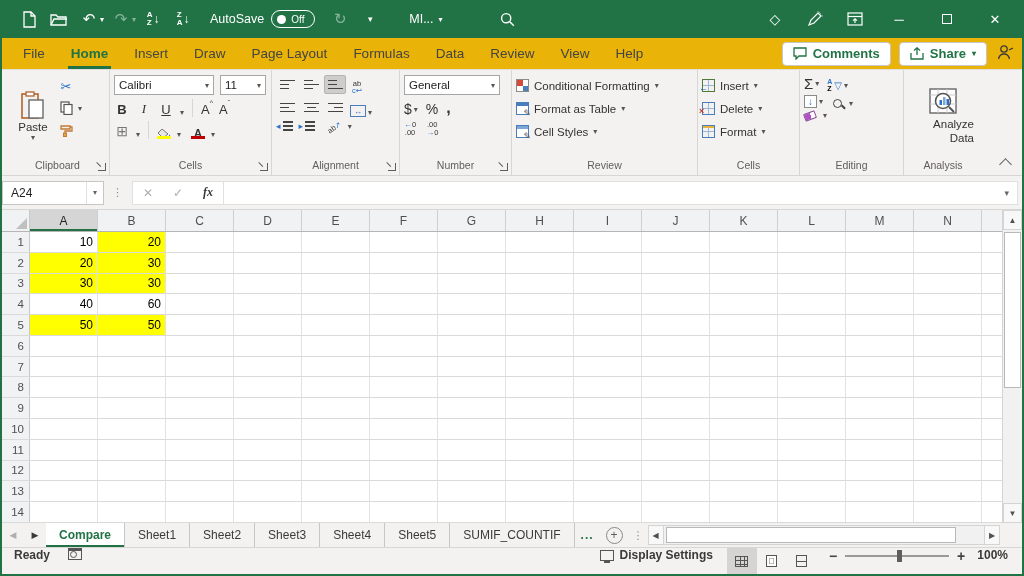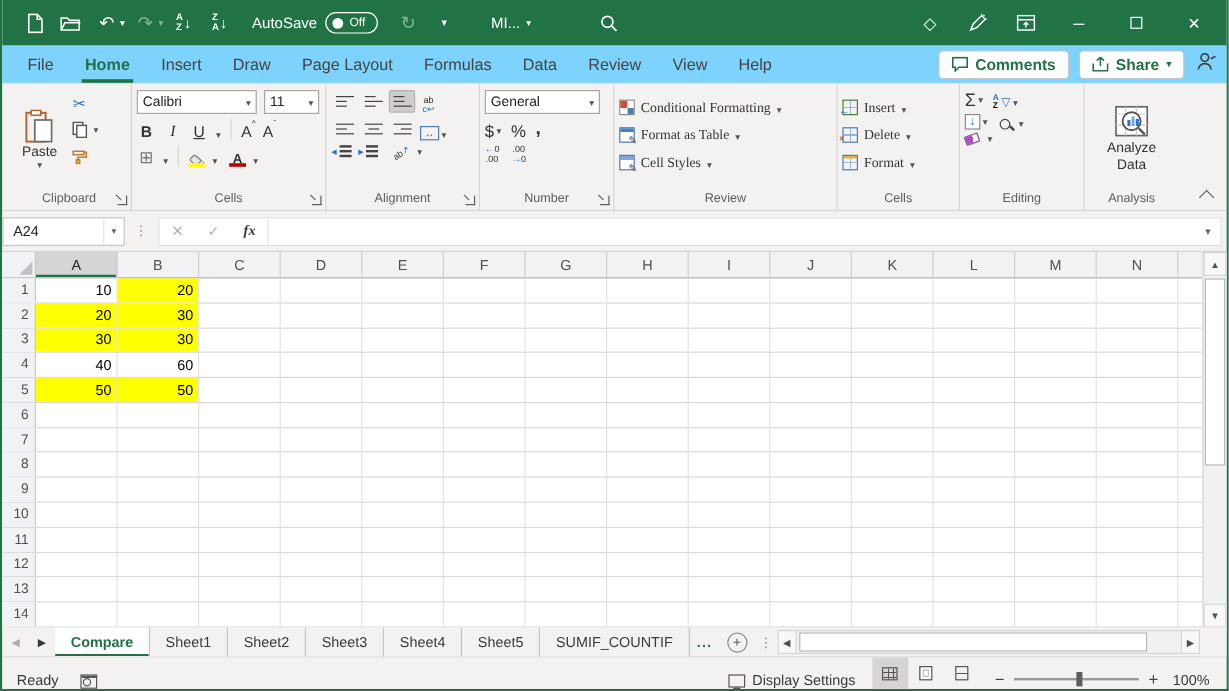--- a/index.html
+++ b/index.html
@@ -23,21 +23,21 @@
   .toggle .tlab { font-size:10px; }
   .doctitle { margin-left:26px; font-size:12.5px; display:flex; align-items:center; gap:5px; }
   .tsearch { margin-left:52px; }
   .titlebar .spacer { flex:1; }
   .trt { display:flex; align-items:center; gap:6px; padding-right:6px; }
   .tbtn { width:34px; height:30px; display:flex; align-items:center; justify-content:center; font-size:14px; }
   .winbtn { width:42px; height:34px; display:flex; align-items:center; justify-content:center; font-size:13px; }
   .maxbox { width:10px; height:10px; border:1.3px solid #fff; }
 
   
-  .tabrow { height:32px; background:#7dd3fc; display:flex; align-items:center; flex:0 0 auto; border-bottom:1px solid #e1dfdd; }
+  .tabrow { height:32px; background:#eab308; display:flex; align-items:center; flex:0 0 auto; border-bottom:1px solid #e1dfdd; }
   .rtabs { display:flex; align-items:stretch; height:100%; padding-left:8px; }
   .rtab { padding:0 13px; display:flex; align-items:center; font-size:13.5px; color:#444; position:relative; }
   .rtab.active { color:#217346; font-weight:bold; }
   .rtab.active::after { content:""; position:absolute; left:10px; right:10px; bottom:0; height:3px; background:#217346; }
   .tabrow .spacer { flex:1; }
   .pillbtn { display:flex; align-items:center; gap:6px; border:1px solid #c8c6c4; border-radius:4px; background:#fff;
              color:#217346; font-size:13px; font-weight:bold; height:24px; padding:0 10px; margin-right:8px;text-align:center; }
   .pillbtn .chev { font-size:8px; color:#217346; }
   .personbtn { margin:0 8px 0 2px; }
 
@@ -70,21 +70,21 @@
   .bars i { height:1.6px; background:#444; display:block; }
   .albtn { width:22px; height:19px; display:flex; align-items:center; justify-content:center; border-radius:2px; }
   .albtn.sel { background:#cfcdcb; border:1px solid #b5b3b1; }
   .minitxt { font-size:7.5px; line-height:7px; color:#333; text-align:center; }
   .bluearr { color:#2b70c9; }
 
   .numsym { font-size:14px; color:#333; }
   .decic { display:flex; flex-direction:column; font-size:7.5px; line-height:8px; color:#333; align-items:center; }
   .decic .bluearr { font-size:8px; }
 
-  .stylebtn { display:flex; align-items:flex-end; gap:5px; font-size:11.5px; color:#333; height:21px; white-space:nowrap;font-family:Liberation Serif, serif; }
+  .stylebtn { display:flex; align-items:center; gap:5px; font-size:11.5px; color:#333; height:21px; white-space:nowrap; }
   .cf-ic { width:13px; height:13px; display:grid; grid-template-columns:1fr 1fr; grid-template-rows:1fr 1fr; border:1px solid #8a8a8a; }
   .cf-ic b:nth-child(1){background:#d64a3b;} .cf-ic b:nth-child(2){background:#fff;}
   .cf-ic b:nth-child(3){background:#fff;} .cf-ic b:nth-child(4){background:#4a7ebb;}
   .tbl-ic { width:13px; height:13px; border:1px solid #4a7ebb; position:relative; background:linear-gradient(#4a7ebb 3px, #fff 3px); }
   .tbl-ic::after { content:"\270E"; position:absolute; right:-3px; bottom:-4px; font-size:9px; color:#555; }
   .cellgrid { width:13px; height:13px; border:1.4px solid #4a7ebb; position:relative; background:
       linear-gradient(to right,transparent 5px,#9ab7d8 5px,#9ab7d8 6px,transparent 6px),
       linear-gradient(to bottom,transparent 5px,#9ab7d8 5px,#9ab7d8 6px,transparent 6px); }
   .cellgrid.green { border-color:#4e7c38; }
   .cellgrid .mark { position:absolute; left:-4px; bottom:-2px; font-size:9px; font-weight:bold; }
@@ -92,21 +92,21 @@
   .edit-ic { font-size:14px; color:#333; }
   .sigma { font-size:15px; }
   .funnel { color:#2b70c9; font-size:10px; }
   .azmini { display:flex; flex-direction:column; font-size:7px; line-height:7px; font-weight:bold; }
   .azmini .a { color:#2b70c9; }
   .fillic { width:13px; height:13px; border:1px solid #8a8a8a; display:flex; align-items:center; justify-content:center; color:#2b70c9; font-size:10px; background:#fff; }
   .mag { width:9px; height:9px; border:1.6px solid #444; border-radius:50%; position:relative; }
   .mag::after { content:""; position:absolute; width:5px; height:1.6px; background:#444; transform:rotate(45deg); right:-5px; bottom:-1px; }
   .eraser { width:12px; height:8px; background:linear-gradient(105deg, #b14fc5 55%, #fff 55%); border:1px solid #8a4b9a; transform:rotate(-20deg); border-radius:1px; }
 
-  .analyze { width:62px; display:flex; flex-direction:column; align-items:center; justify-content:center; font-size:11.5px; color:#333; text-align:center; line-height:14px; }
+  .analyze { width:62px; display:flex; flex-direction:column; align-items:center; justify-content:center; font-size:11.5px; color:#333; text-align:right; line-height:14px; }
 
   
   .fbar { height:34px; background:#f3f2f1; display:flex; align-items:center; padding:4px 2px 4px 0; gap:0; flex:0 0 auto; border-bottom:1px solid #d8d6d4; }
   .namebox { width:102px; height:24px; background:#fff; border:1px solid #c8c6c4; display:flex; align-items:center; font-size:12px; color:#222; padding-left:8px; margin-left:0; }
   .namebox .nb-chev { margin-left:auto; padding:0 6px; color:#666; font-size:8px; border-left:1px solid #e0e0e0; align-self:stretch; display:flex; align-items:center; }
   .gripdots { color:#8a8a8a; font-size:11px; padding:0 8px; letter-spacing:1px; }
   .fxbtns { height:24px; background:#fff; border:1px solid #e0e0e0; display:flex; align-items:center; }
   .fxbtn { width:30px; text-align:center; font-size:12px; color:#b0aeac; }
   .fxbtn.fx { color:#3b3a39; font-style:italic; font-weight:bold; font-family:"Liberation Serif", serif; }
   .finput { flex:1; height:24px; background:#fff; border:1px solid #e0e0e0; border-left:none; margin-right:2px; display:flex; align-items:center; }
@@ -144,21 +144,21 @@
   .addsheet { width:17px; height:17px; border:1px solid #8a8886; border-radius:50%; color:#5f5e5d; display:flex; align-items:center; justify-content:center; font-size:12px; align-self:center; margin:0 6px; }
   .hsep { color:#8a8a8a; display:flex; align-items:center; padding:0 4px; font-size:11px; }
   .hscroll { flex:1; display:flex; align-items:stretch; margin:2px 0; }
   .hbox { width:16px; background:#f8f8f8; border:1px solid #d4d4d4; display:flex; align-items:center; justify-content:center; font-size:8px; color:#505050; }
   .htrack { flex:1; position:relative; background:#f1f1f1; border-top:1px solid #d4d4d4; border-bottom:1px solid #d4d4d4; }
   .hthumb { position:absolute; top:1px; bottom:1px; left:2px; right:28px; background:#fff; border:1px solid #b8b8b8; }
   .hbox.right { margin-left:0; }
   .sheetbar .cornerpad { width:22px; background:#f3f2f1; }
 
   
-  .statusbar { height:26px; background:#f3f2f1; display:flex; align-items:flex-end; font-size:12px; color:#3b3a39; flex:0 0 auto; }
+  .statusbar { height:26px; background:#f3f2f1; display:flex; align-items:flex-start; font-size:12px; color:#3b3a39; flex:0 0 auto;font-weight:bold; }
   .statusbar .mode { padding-left:12px; }
   .macroic { width:14px; height:12px; border:1.3px solid #555; margin-left:18px; position:relative; background:linear-gradient(#555 2px, transparent 2px); }
   .macroic::after { content:""; position:absolute; left:1px; bottom:1px; width:5px; height:5px; border:1.2px solid #555; border-radius:50%; }
   .statusbar .spacer { flex:1; }
   .dispset { display:flex; align-items:center; gap:6px; padding:0 14px; }
   .monitoric { width:14px; height:11px; border:1.3px solid #555; position:relative; }
   .monitoric::after { content:""; position:absolute; left:3px; bottom:-3px; width:6px; height:2px; background:#555; }
   .viewbtns { display:flex; align-items:stretch; height:100%; }
   .viewbtn { width:30px; display:flex; align-items:center; justify-content:center; }
   .viewbtn.sel { background:#d6d4d2; }

